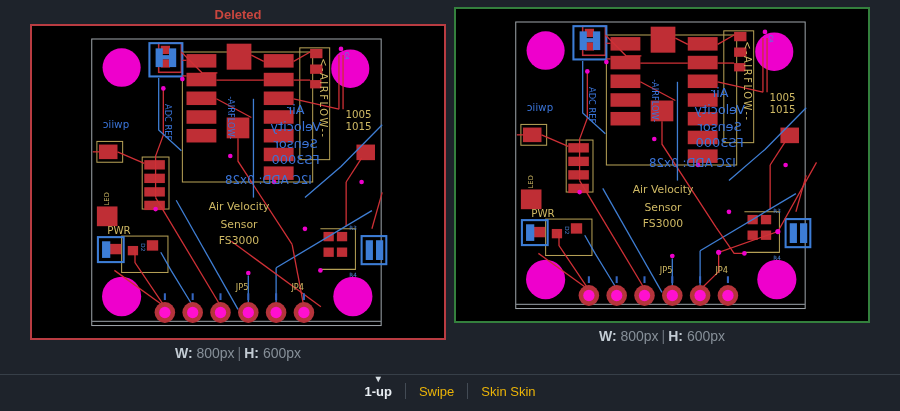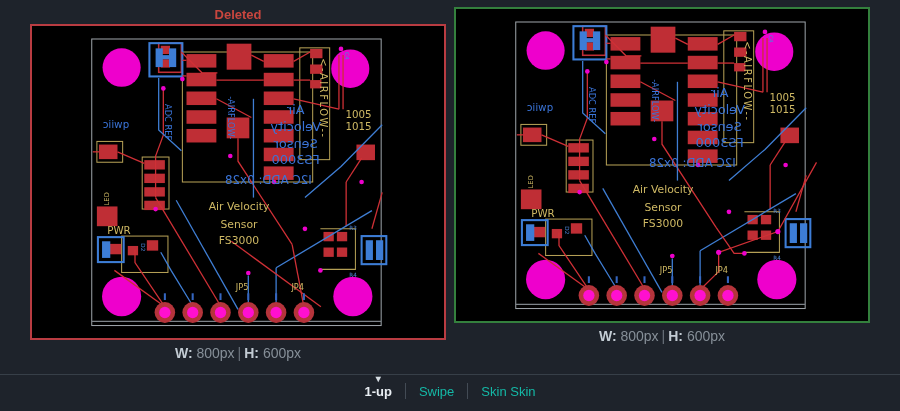--- a/index.html
+++ b/index.html
@@ -10,21 +10,21 @@
   .panel-deleted .panel-title{color:#c9463e;}
   .panel-added .panel-title{color:#3ba14c;}
   .image-frame{height:312px;border:2px solid;background:#000;overflow:hidden;}
   .panel-deleted .image-frame{border-color:#b93c42;}
   .panel-added .image-frame{border-color:#34803d;}
   .image-frame svg{display:block;width:100%;height:100%;}
   .dims{text-align:center;font-size:14px;margin-top:6px;height:15px;line-height:15px;color:#868f98;}
   .dims b{color:#c3ccd4;font-weight:bold;}
   .dims .pipe{color:#6a737c;padding:0 3px;}
   .mode-bar{margin-top:13px;border-top:1px solid #373f48;height:32px;display:flex;align-items:center;justify-content:center;}
-  .mode-item{font-size:13px;color:#14b8a6;padding:0 2px;cursor:pointer;}
+  .mode-item{font-size:13px;color:#eab308;padding:0 2px;cursor:pointer;}
   .mode-item.active{font-weight:bold;color:#e9eef3;position:relative;}
   .caret{position:absolute;top:-10px;left:50%;transform:translateX(-50%);font-size:10px;line-height:10px;color:#d6dde3;}
   .mode-sep{width:1px;height:16px;background:#434b55;margin:0 11px;}
   
   .silk-y{fill:#cfb964;font-family:"DejaVu Sans",sans-serif;}
   .silk-b{fill:#3a74d8;font-family:"DejaVu Sans",sans-serif;}
   .silk-b-sm{fill:#4e86d8;font-family:"DejaVu Sans",sans-serif;font-size:11px;}
   .yline{stroke:#b49f55;stroke-width:2;fill:none;}
   .pad{fill:#bf2e35;}
   .rtrace{stroke:#cf3036;stroke-width:2.5;fill:none;}

